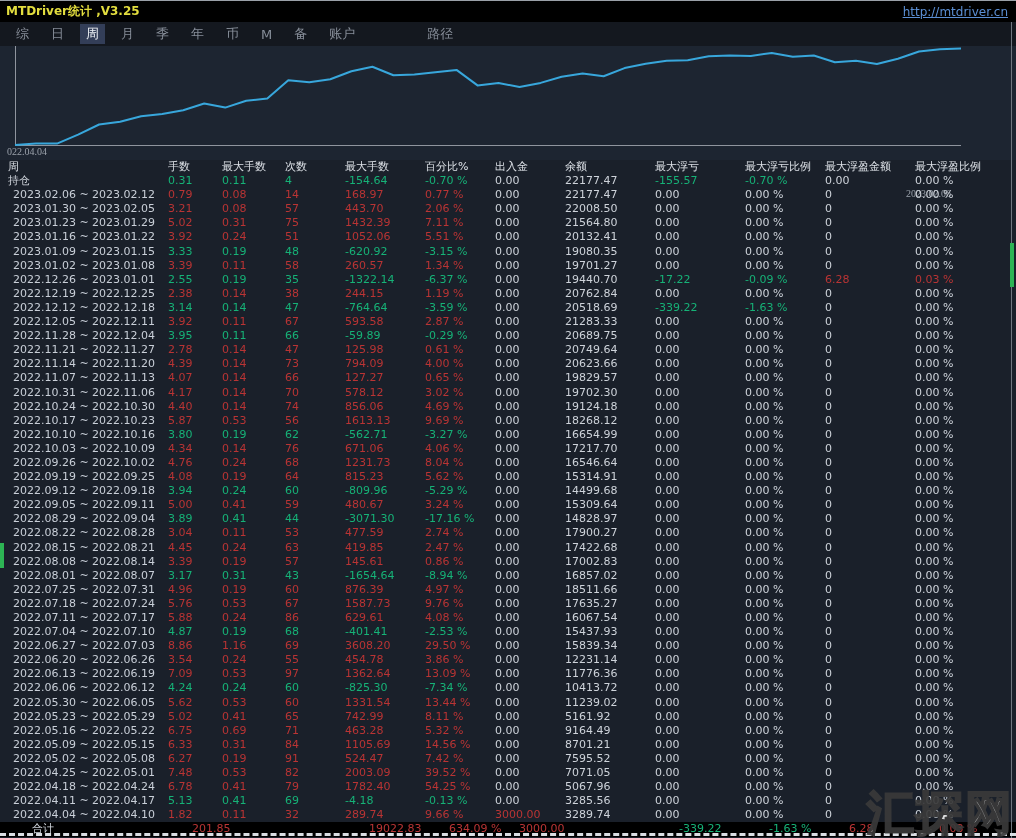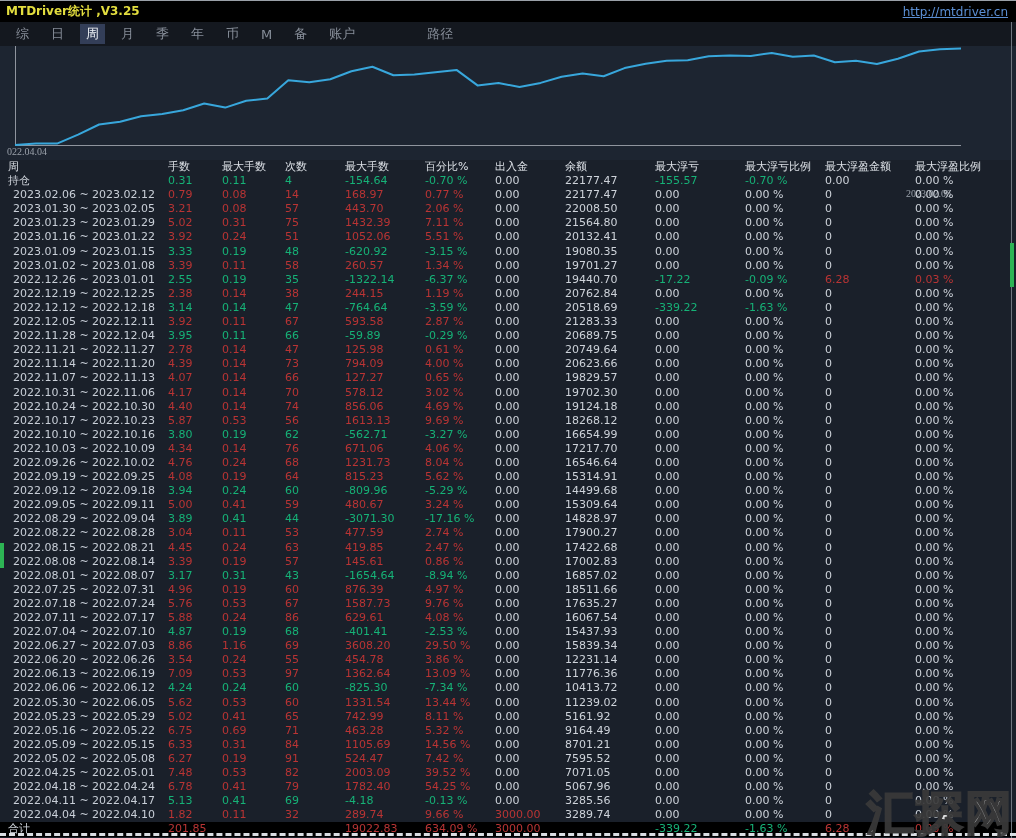--- a/index.html
+++ b/index.html
@@ -27,21 +27,21 @@
   .axis-label.left{left:7px;}
   .axis-label.right{left:906px;margin-top:42px;}
 
   
   .table{position:absolute;left:0;top:160px;width:1016px;font-size:11px;}
   .trow{display:grid;grid-template-columns:160px 54px 63px 60px 80px 70px 70px 90px 90px 80px 90px auto;
     height:14.1px;line-height:14.1px;white-space:nowrap;}
   .trow span{padding-left:8px;overflow:hidden;}
   .hdr{color:#dde1e7;}
   .c-d{color:#c9cfd8;text-align:center;} .c-w{color:#ced3da;} .c-r{color:#b93434;} .c-g{color:#16b277;} .c-h{color:#dde1e7;}
-  .total-row{background:#000;}
+  .total-row{background:#000;padding-left:24px;}
 
   
   .right-edge{position:absolute;left:1011px;top:22px;width:1px;height:816px;background:#6f767f;}
   .right-marker{position:absolute;left:1010px;top:243px;width:4px;height:44px;background:#2db454;}
   .left-marker{position:absolute;left:0;top:543px;width:4px;height:25px;background:#2db454;}
   .bottom-ants{position:absolute;left:0;top:833px;width:1016px;height:0;
     border-top:3px dashed #d9dde2;}
   .watermark{position:absolute;right:2px;top:782px;font-size:47px;font-weight:bold;
     color:#ececec;opacity:.92;-webkit-text-stroke:2px #3a3a3a;letter-spacing:2px;z-index:5;}
 </style>

